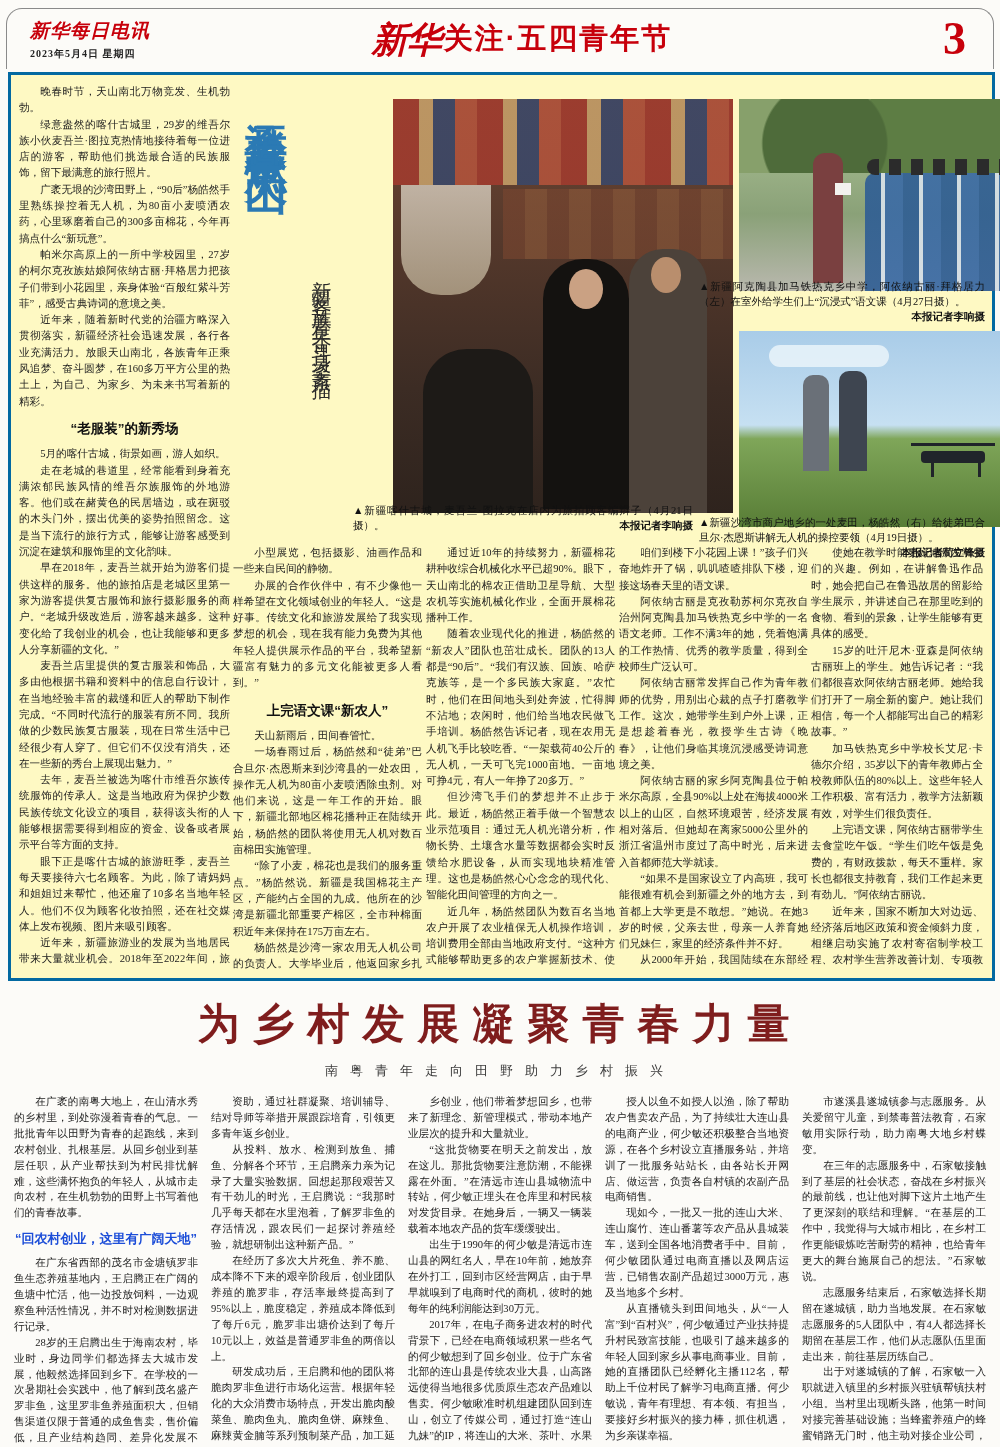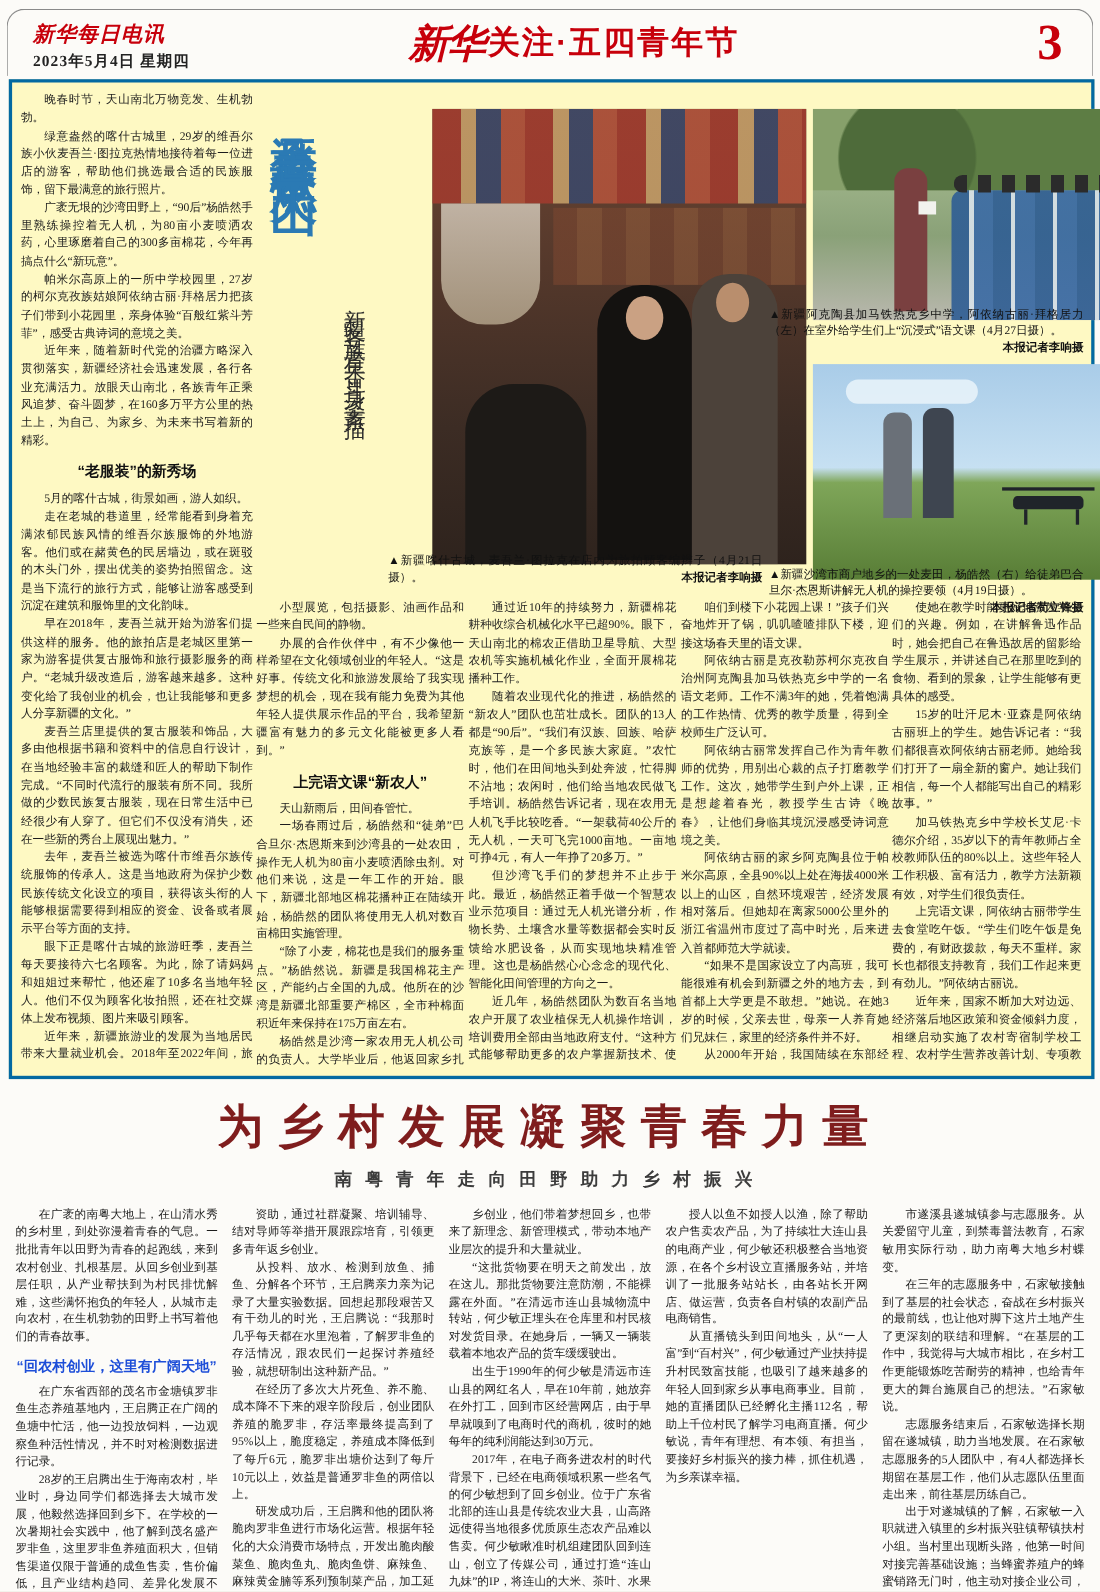--- a/index.html
+++ b/index.html
@@ -5,21 +5,21 @@
   html,body{margin:0;padding:0;background:#e8e6e0;}
   .page{position:relative;width:1000px;height:1447px;margin:0 auto;background:#fcfbf8;
         font-family:"Liberation Serif","DejaVu Serif",serif;color:#1c1c1c;overflow:hidden;}
   
   .mast-frame{position:absolute;left:6px;top:8px;right:6px;height:60px;
               border:1.5px solid #8a8a8a;border-bottom:none;border-radius:16px 16px 0 0;}
   .masthead{position:absolute;left:0;top:10px;width:100%;height:62px;}
   .mast-left{position:absolute;left:30px;top:8px;}
   .mast-logo{font-size:19px;font-weight:900;color:#c7000b;font-style:italic;letter-spacing:1px;
              font-family:"Liberation Serif",serif;}
-  .mast-date{font-size:14px;font-weight:700;color:#222;margin-top:3px;letter-spacing:1px;}
+  .mast-date{font-size:10px;font-weight:700;color:#222;margin-top:3px;letter-spacing:1px;}
   .mast-center{position:absolute;left:0;right:0;top:6px;text-align:center;white-space:nowrap;padding-left:44px;}
   .brand-script{font-size:36px;font-weight:900;font-style:italic;color:#c7000b;
                 font-family:"Liberation Serif",serif;letter-spacing:-2px;}
   .section-title{font-size:29px;font-weight:900;color:#c7000b;
                  font-family:"Liberation Sans","DejaVu Sans",sans-serif;letter-spacing:2px;vertical-align:4px;}
   .page-num{position:absolute;right:34px;top:2px;font-size:46px;font-weight:700;color:#c7000b;
             font-family:"Liberation Serif",serif;}
   
   .feature-box{position:absolute;left:8px;top:72px;width:981px;height:903px;
                border:3px solid #0369a1;background:#fef9c3;}
@@ -48,21 +48,21 @@
   .shape{position:absolute;}
   .cap{position:absolute;font-size:10.5px;line-height:15px;text-align:justify;color:#111;}
   .capA{left:342px;top:428px;width:340px;height:36px;}
   .capB{left:688px;top:204px;width:286px;height:34px;}
   .capC{left:688px;top:440px;width:286px;height:34px;}
   .cap .credit{font-weight:900;float:right;}
   
   .bottom-section{position:absolute;left:0;top:986px;width:1000px;height:461px;}
   .bottom-headline{margin:10px 0 0;text-align:center;font-size:42px;font-weight:900;color:#7f1d1d;
                    letter-spacing:13px;font-family:"Liberation Serif","DejaVu Serif",serif;}
-  .bottom-subtitle{margin:10px 0 0;text-align:center;font-size:16px;font-weight:700;color:#3c3c3c;
+  .bottom-subtitle{margin:10px 0 0;text-align:center;font-size:13px;font-weight:400;color:#3c3c3c;
                    letter-spacing:12px;font-family:"Liberation Sans","DejaVu Sans",sans-serif;}
   .bcols{display:flex;gap:13px;padding:0 14px;margin-top:14px;}
   .bcol{flex:1;height:352px;overflow:hidden;font-size:10.6px;line-height:15.9px;text-align:justify;}
   .bcol p{margin:0;text-indent:2em;}
   .bcol .subhead{font-family:"Liberation Sans","DejaVu Sans",sans-serif;font-size:13px;
                  text-align:center;font-weight:900;margin:10px 0 8px;text-indent:0;color:#1d4ed8;}
 </style>
 </head>
 <body>
 
@@ -193,20 +193,21 @@
           <p class="para">研发成功后，王启腾和他的团队将脆肉罗非鱼进行市场化运营。根据年轻化的大众消费市场特点，开发出脆肉酸菜鱼、脆肉鱼丸、脆肉鱼饼、麻辣鱼、麻辣黄金腩等系列预制菜产品，加工延伸出丰富的产品种类。</p>
         </div>
       <div class="bcol">
           <p class="para">乡创业，他们带着梦想回乡，也带来了新理念、新管理模式，带动本地产业层次的提升和大量就业。</p>
           <p class="para">“这批货物要在明天之前发出，放在这儿。那批货物要注意防潮，不能裸露在外面。”在清远市连山县城物流中转站，何少敏正埋头在仓库里和村民核对发货目录。在她身后，一辆又一辆装载着本地农产品的货车缓缓驶出。</p>
           <p class="para">出生于1990年的何少敏是清远市连山县的网红名人，早在10年前，她放弃在外打工，回到市区经营网店，由于早早就嗅到了电商时代的商机，彼时的她每年的纯利润能达到30万元。</p>
           <p class="para">2017年，在电子商务进农村的时代背景下，已经在电商领域积累一些名气的何少敏想到了回乡创业。位于广东省北部的连山县是传统农业大县，山高路远使得当地很多优质原生态农产品难以售卖。何少敏瞅准时机组建团队回到连山，创立了传媒公司，通过打造“连山九妹”的IP，将连山的大米、茶叶、水果等特产通过各类新媒体直播平台销往全国。</p>
         </div>
       <div class="bcol">
           <p class="para">授人以鱼不如授人以渔，除了帮助农户售卖农产品，为了持续壮大连山县的电商产业，何少敏还积极整合当地资源，在各个乡村设立直播服务站，并培训了一批服务站站长，由各站长开网店、做运营，负责各自村镇的农副产品电商销售。</p>
+          <p class="para">现如今，一批又一批的连山大米、连山腐竹、连山番薯等农产品从县城装车，送到全国各地消费者手中。目前，何少敏团队通过电商直播以及网店运营，已销售农副产品超过3000万元，惠及当地多个乡村。</p>
           <p class="para">从直播镜头到田间地头，从“一人富”到“百村兴”，何少敏通过产业扶持提升村民致富技能，也吸引了越来越多的年轻人回到家乡从事电商事业。目前，她的直播团队已经孵化主播112名，帮助上千位村民了解学习电商直播。何少敏说，青年有理想、有本领、有担当，要接好乡村振兴的接力棒，抓住机遇，为乡亲谋幸福。</p>
         </div>
       <div class="bcol">
           <p class="para">市遂溪县遂城镇参与志愿服务。从关爱留守儿童，到禁毒普法教育，石家敏用实际行动，助力南粤大地乡村蝶变。</p>
           <p class="para">在三年的志愿服务中，石家敏接触到了基层的社会状态，奋战在乡村振兴的最前线，也让他对脚下这片土地产生了更深刻的联结和理解。“在基层的工作中，我觉得与大城市相比，在乡村工作更能锻炼吃苦耐劳的精神，也给青年更大的舞台施展自己的想法。”石家敏说。</p>
           <p class="para">志愿服务结束后，石家敏选择长期留在遂城镇，助力当地发展。在石家敏志愿服务的5人团队中，有4人都选择长期留在基层工作，他们从志愿队伍里面走出来，前往基层历练自己。</p>
           <p class="para">出于对遂城镇的了解，石家敏一入职就进入镇里的乡村振兴驻镇帮镇扶村小组。当村里出现断头路，他第一时间对接完善基础设施；当蜂蜜养殖户的蜂蜜销路无门时，他主动对接企业公司，帮忙认购销售……看到村里的环境变好、农民收入增加，石家敏越发坚定了自己扎根基层的信念。“当自己做的事情有了成果，农民遇到的问题都解决了，我就觉得自己做的都是值得的。”石家敏说。</p>
         </div>
     </div>
   </section>

